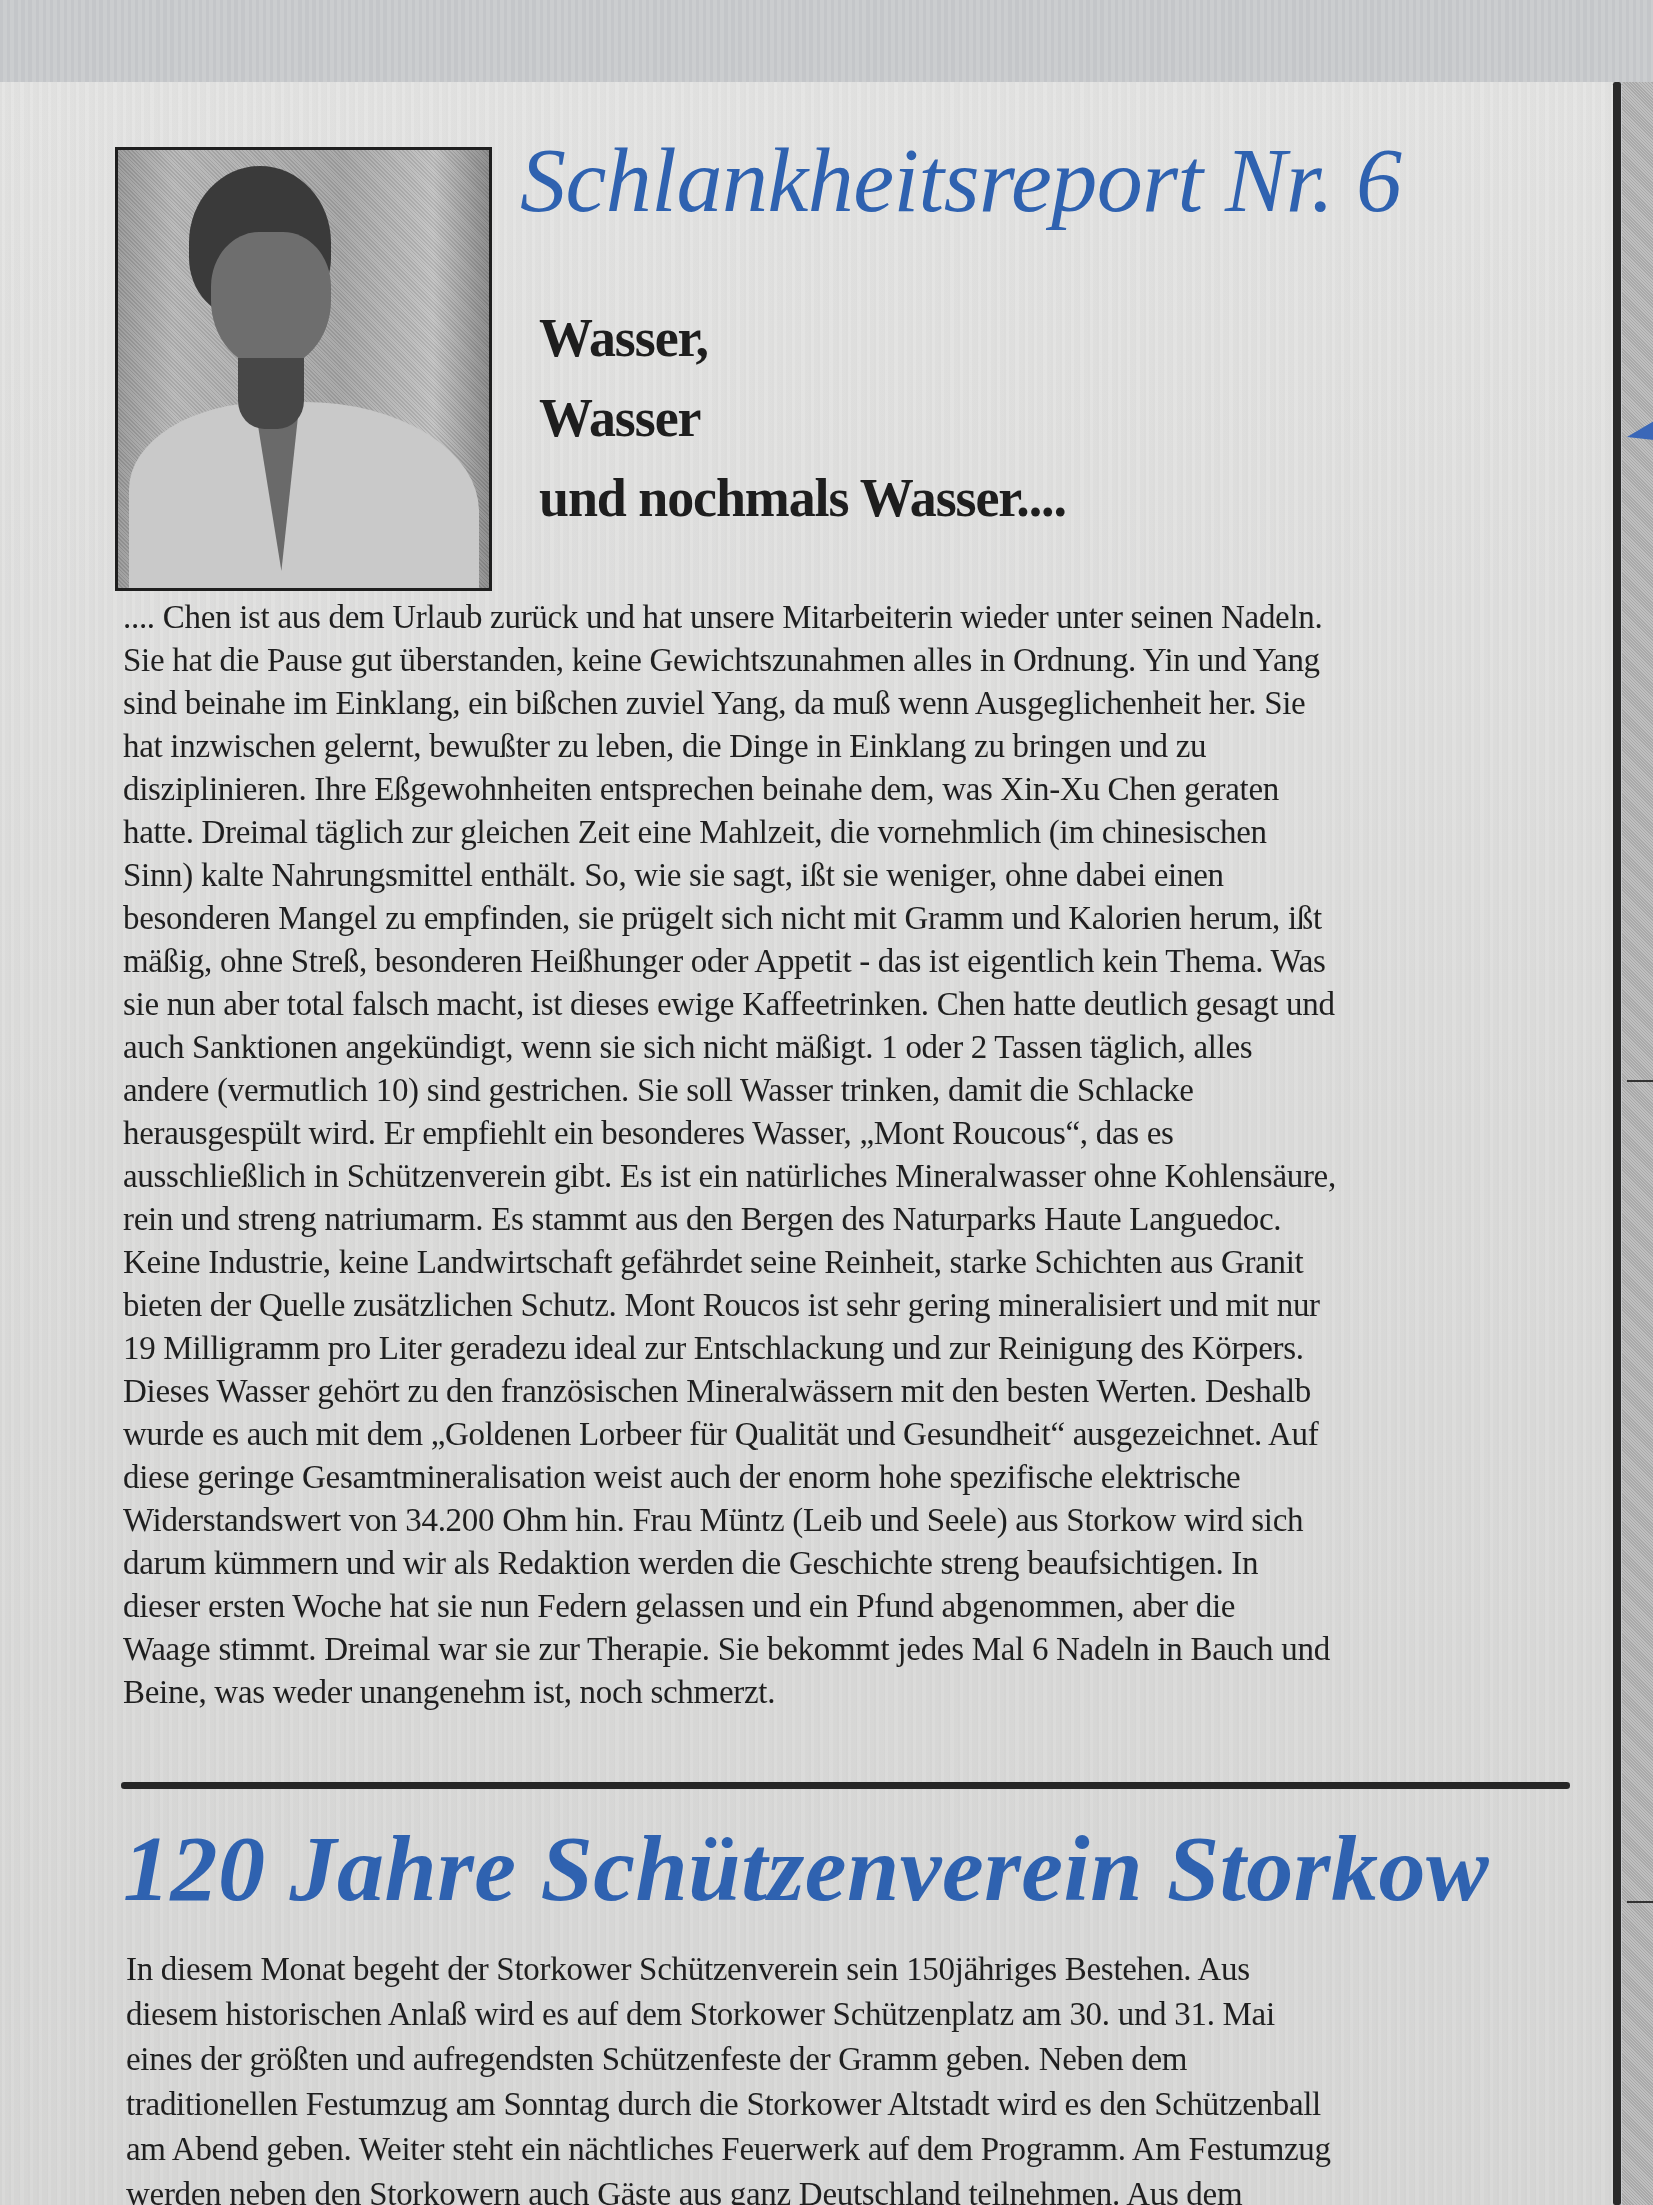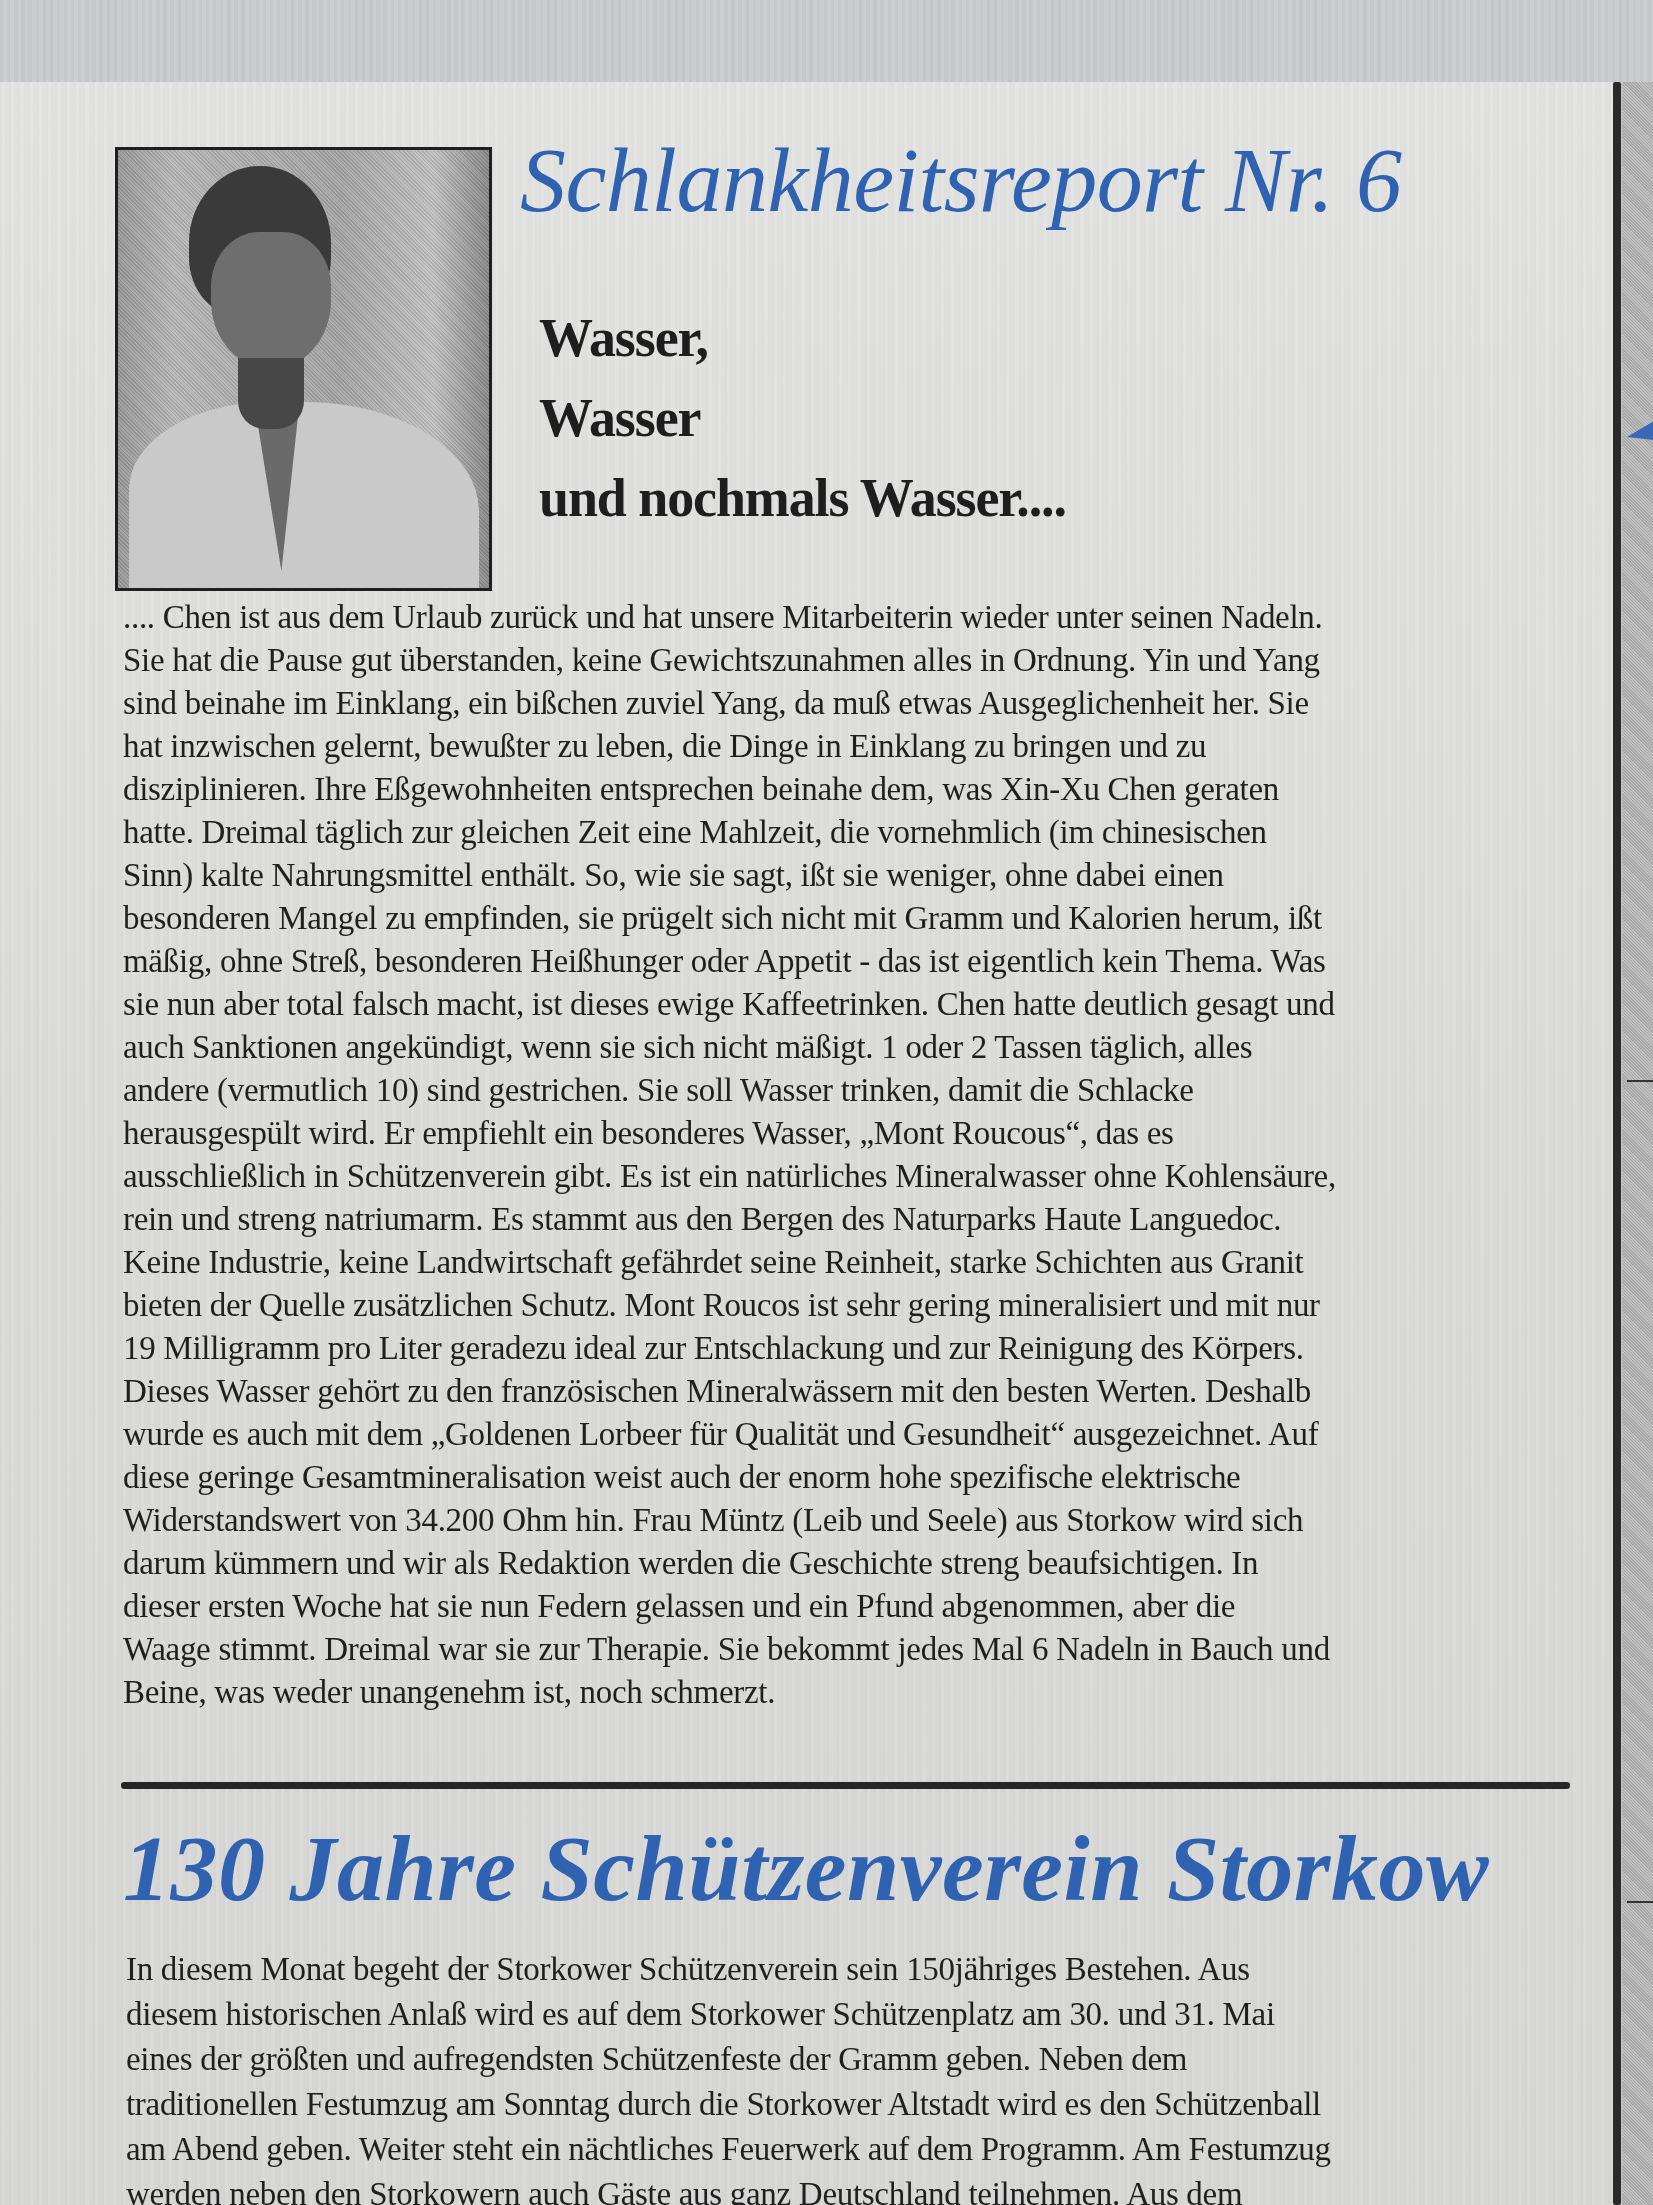--- a/index.html
+++ b/index.html
@@ -122,21 +122,21 @@
 
 <div class="headline">
   <span>Wasser,</span>
   <span>Wasser</span>
   <span>und nochmals Wasser....</span>
 </div>
 
 <div class="body-1">
   <span>.... Chen ist aus dem Urlaub zurück und hat unsere Mitarbeiterin wieder unter seinen Nadeln.</span>
   <span>Sie hat die Pause gut überstanden, keine Gewichtszunahmen alles in Ordnung. Yin und Yang</span>
-  <span>sind beinahe im Einklang, ein bißchen zuviel Yang, da muß etwas Ausgeglichenheit her. Sie</span>
+  <span>sind beinahe im Einklang, ein bißchen zuviel Yang, da muß wenn Ausgeglichenheit her. Sie</span>
   <span>hat inzwischen gelernt, bewußter zu leben, die Dinge in Einklang zu bringen und zu</span>
   <span>disziplinieren. Ihre Eßgewohnheiten entsprechen beinahe dem, was Xin-Xu Chen geraten</span>
   <span>hatte. Dreimal täglich zur gleichen Zeit eine Mahlzeit, die vornehmlich (im chinesischen</span>
   <span>Sinn) kalte Nahrungsmittel enthält. So, wie sie sagt, ißt sie weniger, ohne dabei einen</span>
   <span>besonderen Mangel zu empfinden, sie prügelt sich nicht mit Gramm und Kalorien herum, ißt</span>
   <span>mäßig, ohne Streß, besonderen Heißhunger oder Appetit - das ist eigentlich kein Thema. Was</span>
   <span>sie nun aber total falsch macht, ist dieses ewige Kaffeetrinken. Chen hatte deutlich gesagt und</span>
   <span>auch Sanktionen angekündigt, wenn sie sich nicht mäßigt. 1 oder 2 Tassen täglich, alles</span>
   <span>andere (vermutlich 10) sind gestrichen. Sie soll Wasser trinken, damit die Schlacke</span>
   <span>herausgespült wird. Er empfiehlt ein besonderes Wasser, „Mont Roucous“, das es</span>
@@ -150,21 +150,21 @@
   <span>diese geringe Gesamtmineralisation weist auch der enorm hohe spezifische elektrische</span>
   <span>Widerstandswert von 34.200 Ohm hin. Frau Müntz (Leib und Seele) aus Storkow wird sich</span>
   <span>darum kümmern und wir als Redaktion werden die Geschichte streng beaufsichtigen. In</span>
   <span>dieser ersten Woche hat sie nun Federn gelassen und ein Pfund abgenommen, aber die</span>
   <span>Waage stimmt. Dreimal war sie zur Therapie. Sie bekommt jedes Mal 6 Nadeln in Bauch und</span>
   <span>Beine, was weder unangenehm ist, noch schmerzt.</span>
 </div>
 
 <div class="divider"></div>
 
-<div class="kicker-2">130 Jahre Schützenverein Storkow</div>
+<div class="kicker-2">120 Jahre Schützenverein Storkow</div>
 
 <div class="body-2">
   <span>In diesem Monat begeht der Storkower Schützenverein sein 150jähriges Bestehen. Aus</span>
   <span>diesem historischen Anlaß wird es auf dem Storkower Schützenplatz am 30. und 31. Mai</span>
   <span>eines der größten und aufregendsten Schützenfeste der Gramm geben. Neben dem</span>
   <span>traditionellen Festumzug am Sonntag durch die Storkower Altstadt wird es den Schützenball</span>
   <span>am Abend geben. Weiter steht ein nächtliches Feuerwerk auf dem Programm. Am Festumzug</span>
   <span>werden neben den Storkowern auch Gäste aus ganz Deutschland teilnehmen. Aus dem</span>
 </div>
 

